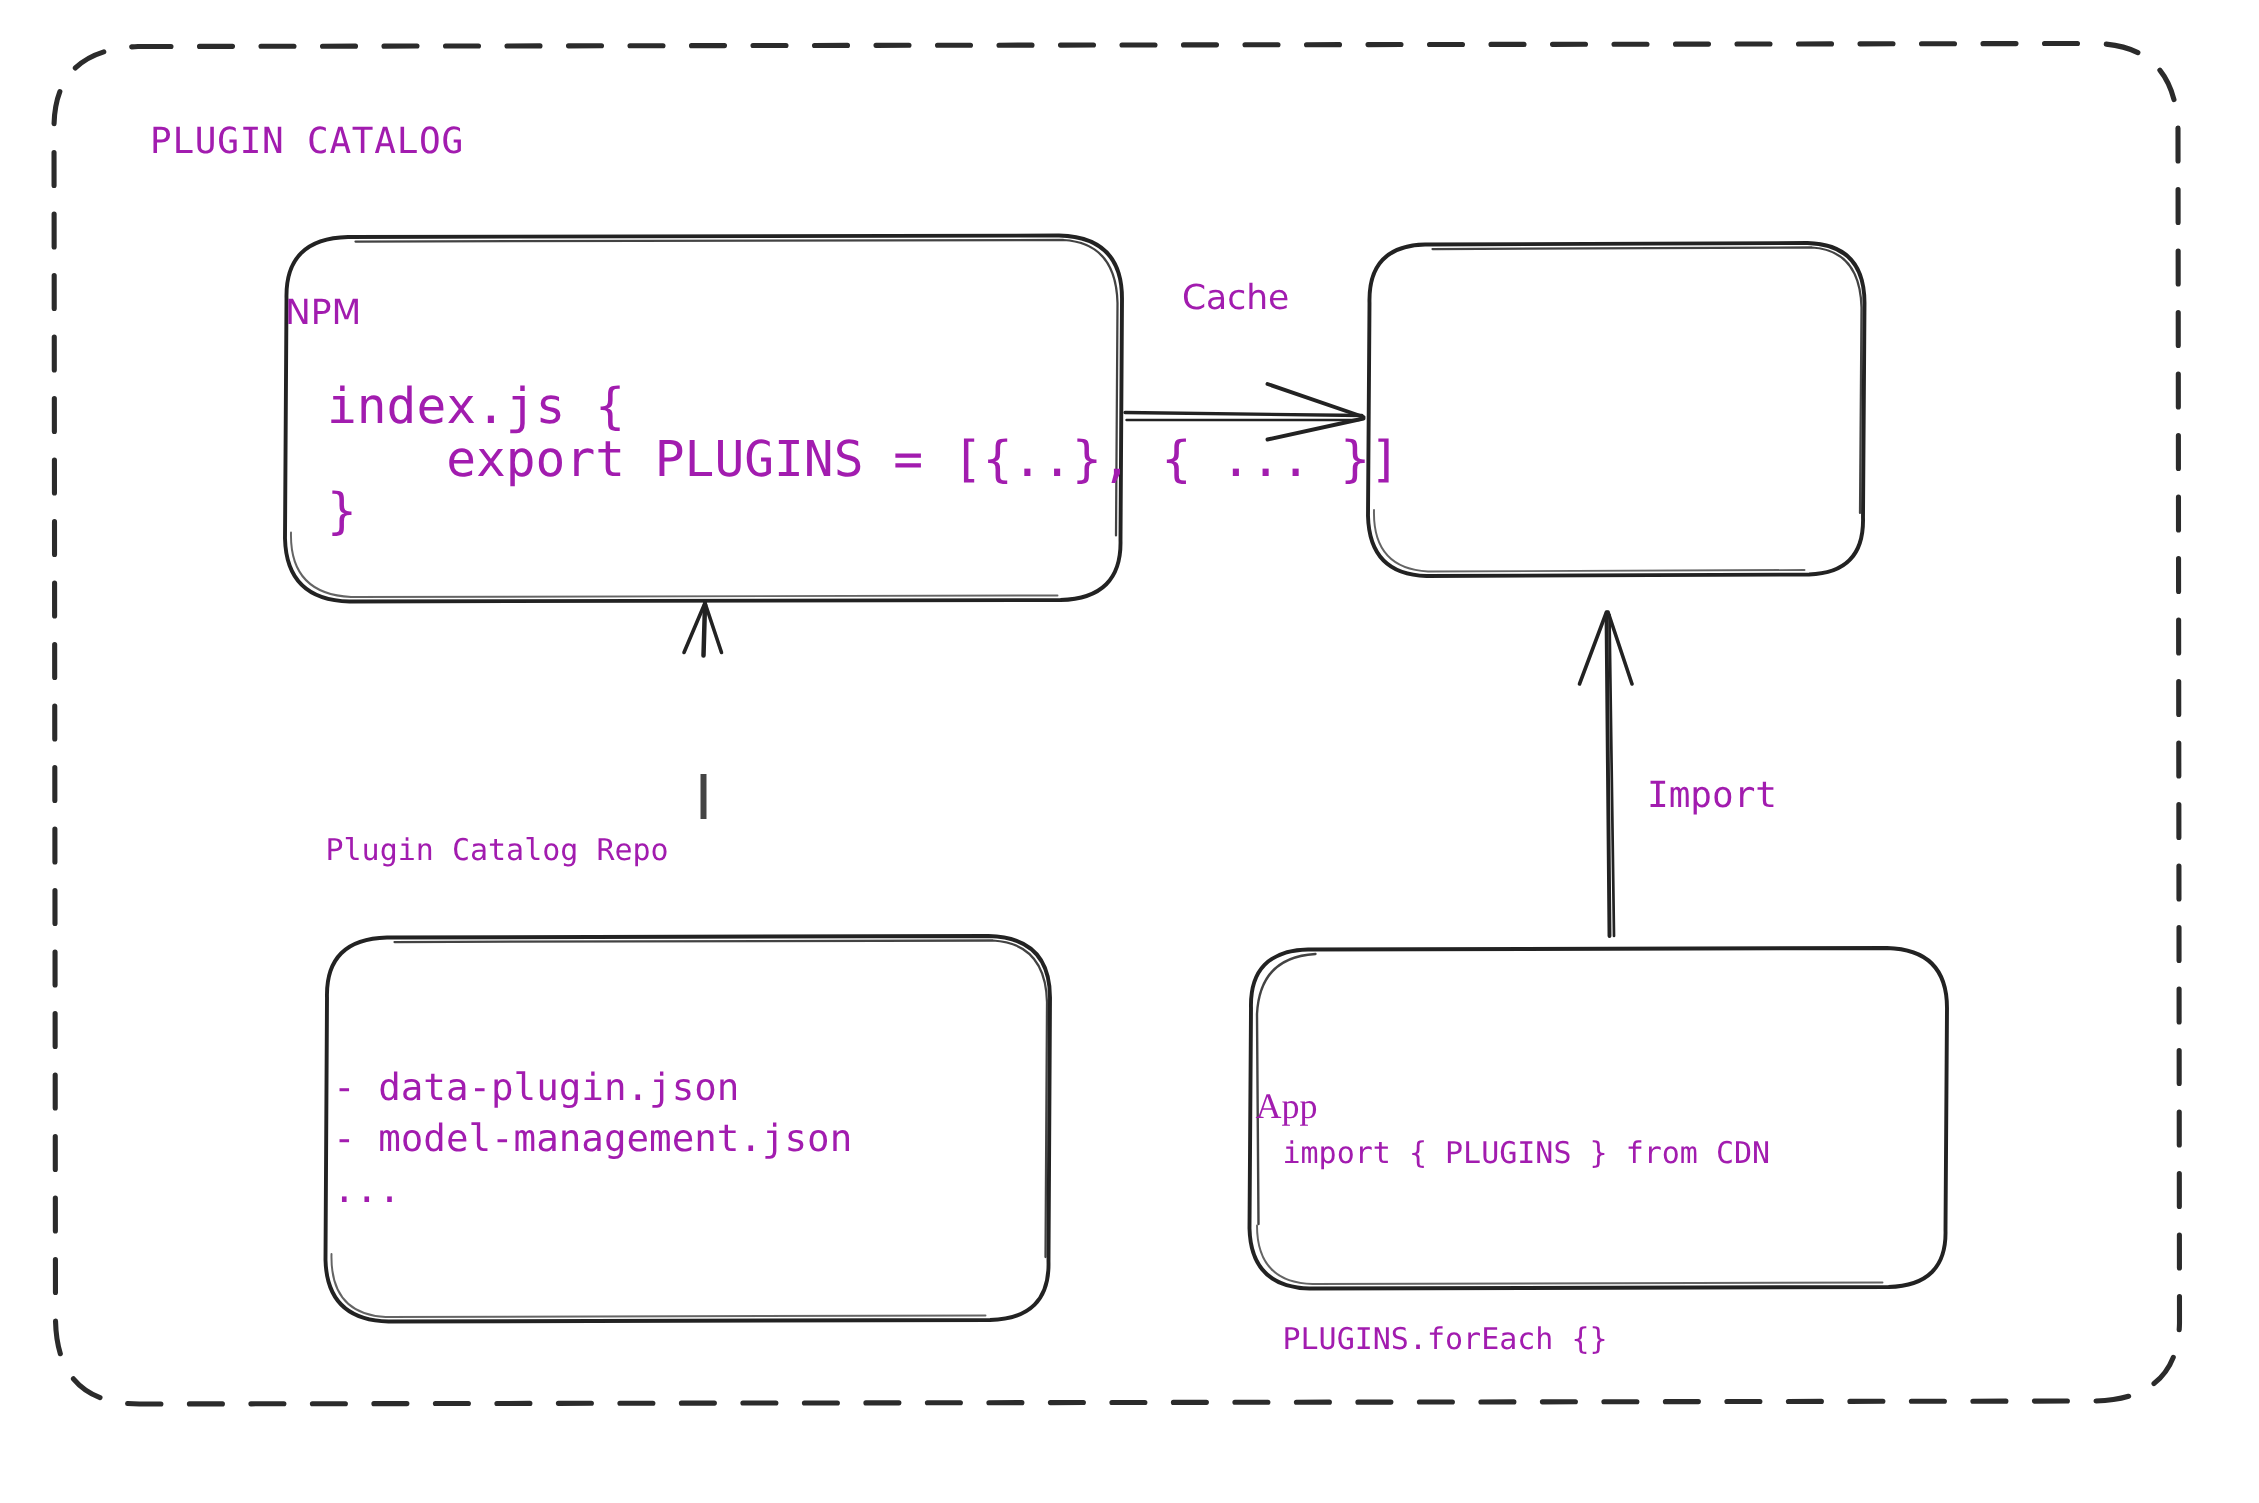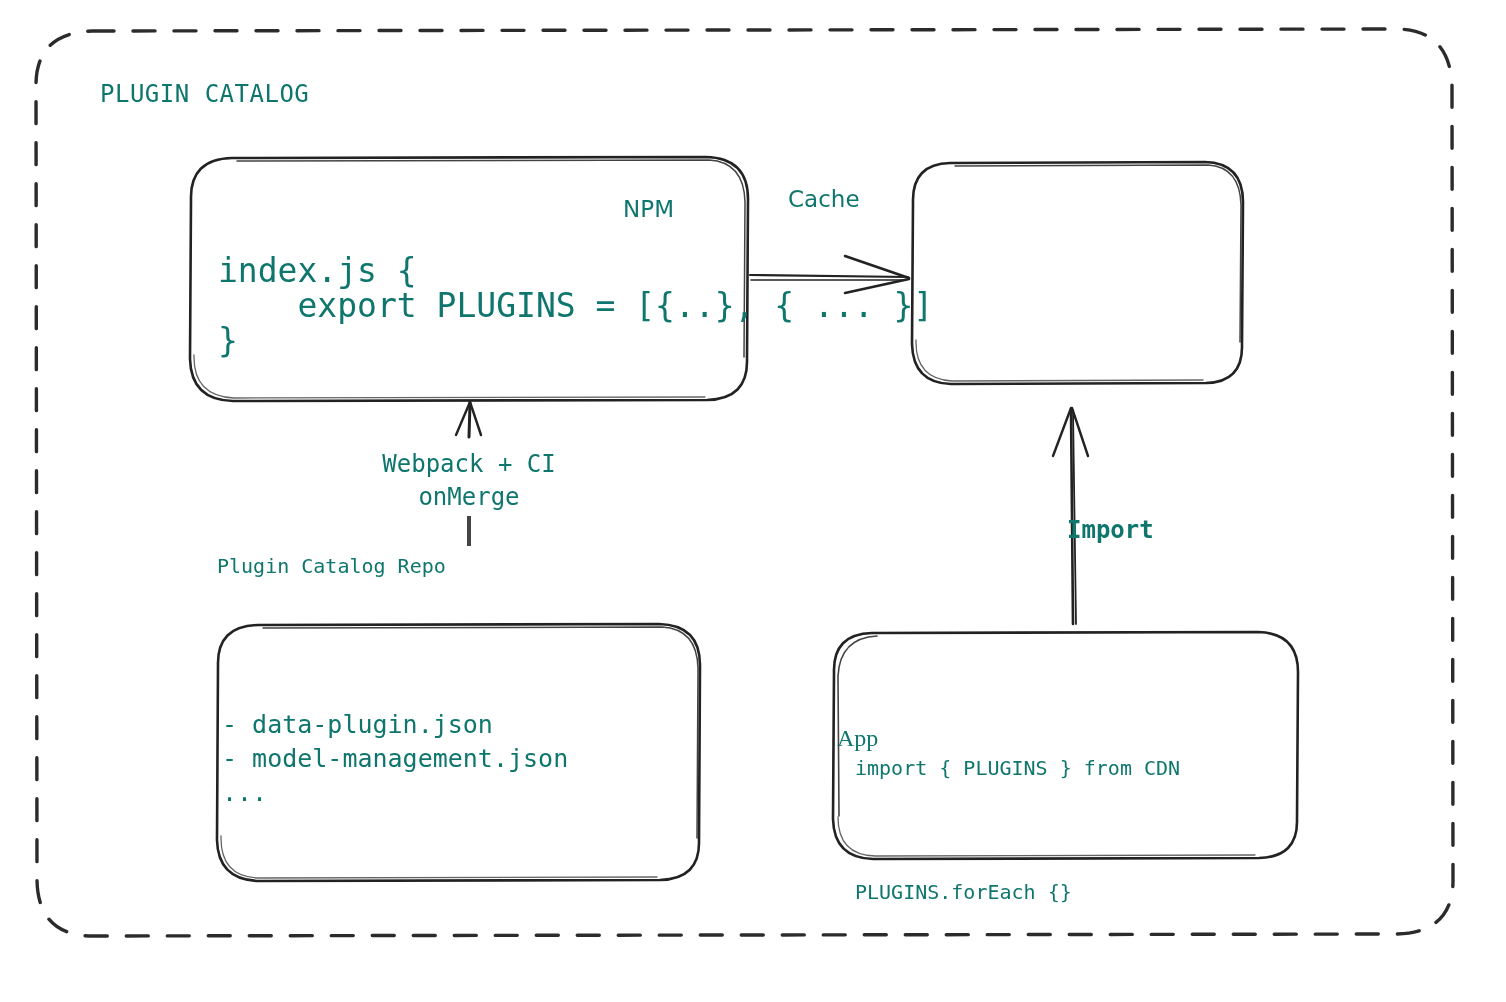--- a/index.html
+++ b/index.html
@@ -24,34 +24,34 @@
     left: 0;
     top: 0;
     width: 1506px;
     height: 1002px;
     pointer-events: none;
   }
   .lbl {
     position: absolute;
     white-space: pre;
     line-height: 1.0;
-    color: #0f766e;
+    color: #a21caf;
   }
   
   #frame-title {
     left: 100px;
     top: 82px;
     font-size: 24px;
     letter-spacing: 0.5px;
   }
   #npm-title {
     left: 190px;
     top: 198px;
     width: 484px;
-    text-align: right;
+    text-align: left;
     font-size: 23px;
     font-family: "DejaVu Sans", sans-serif;
   }
   #npm-code {
     left: 218px;
     top: 253px;
     font-size: 33px;
     line-height: 35px;
   }
   #cdn-title {
@@ -94,24 +94,23 @@
     font-family: Liberation Serif, serif;
     margin-top: 47px;
   }
   #app-code {
     left: 855px;
     top: 737px;
     font-size: 20px;
     line-height: 62px;
   }
   #import-label {
-    left: 1067px;
+    left: 1098px;
     top: 518px;
     font-size: 24px;
-    font-weight: bold;
   }
 </style>
 </head>
 <body>
 
 <div id="canvas">
 
   <svg class="layer" viewBox="0 0 1506 1002">
 
     <g>
@@ -167,22 +166,20 @@
   <div class="lbl" id="frame-title">PLUGIN CATALOG</div>
 
   <div class="lbl" id="npm-title">NPM</div>
   <div class="lbl" id="npm-code">index.js {
     export PLUGINS = [{..}, { ... }]
 }</div>
 
 
   <div class="lbl" id="cache-label">Cache</div>
 
-  <div class="lbl" id="build-label">Webpack + CI
-onMerge</div>
 
   <div class="lbl" id="repo-title">Plugin Catalog Repo</div>
   <div class="lbl" id="repo-list">- data-plugin.json
 - model-management.json
 ...</div>
 
   <div class="lbl" id="app-title">App</div>
   <div class="lbl" id="app-code">import { PLUGINS } from CDN
 
 PLUGINS.forEach {}</div>

